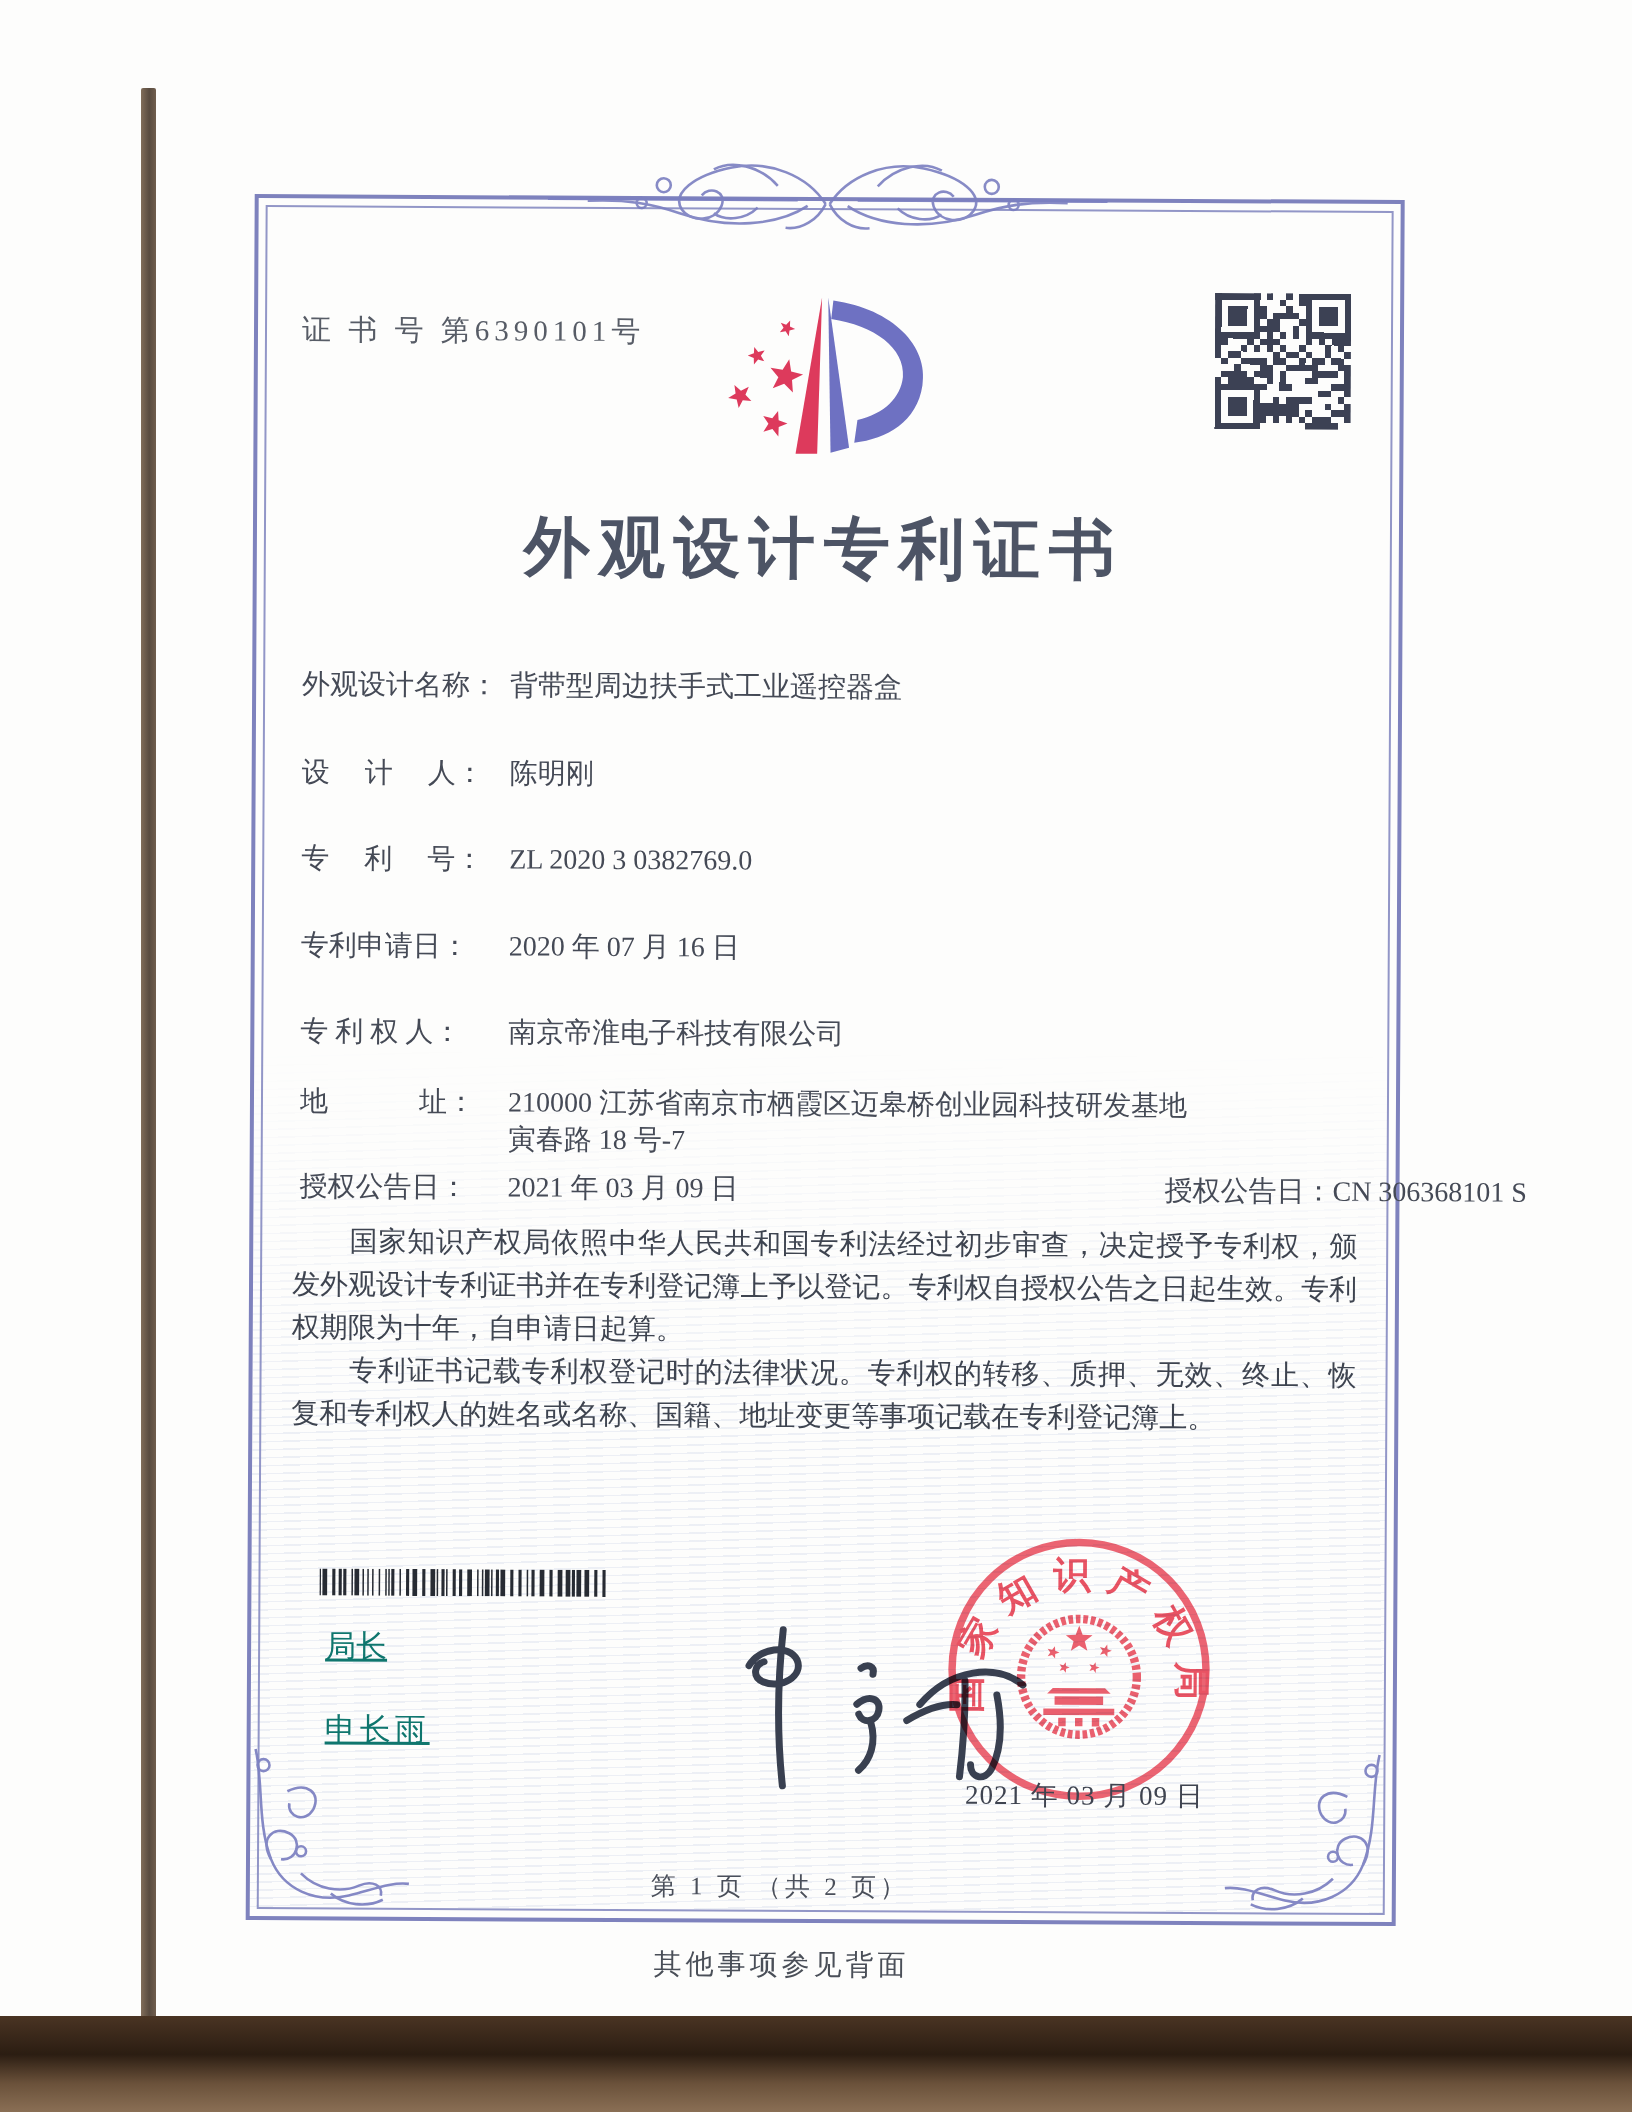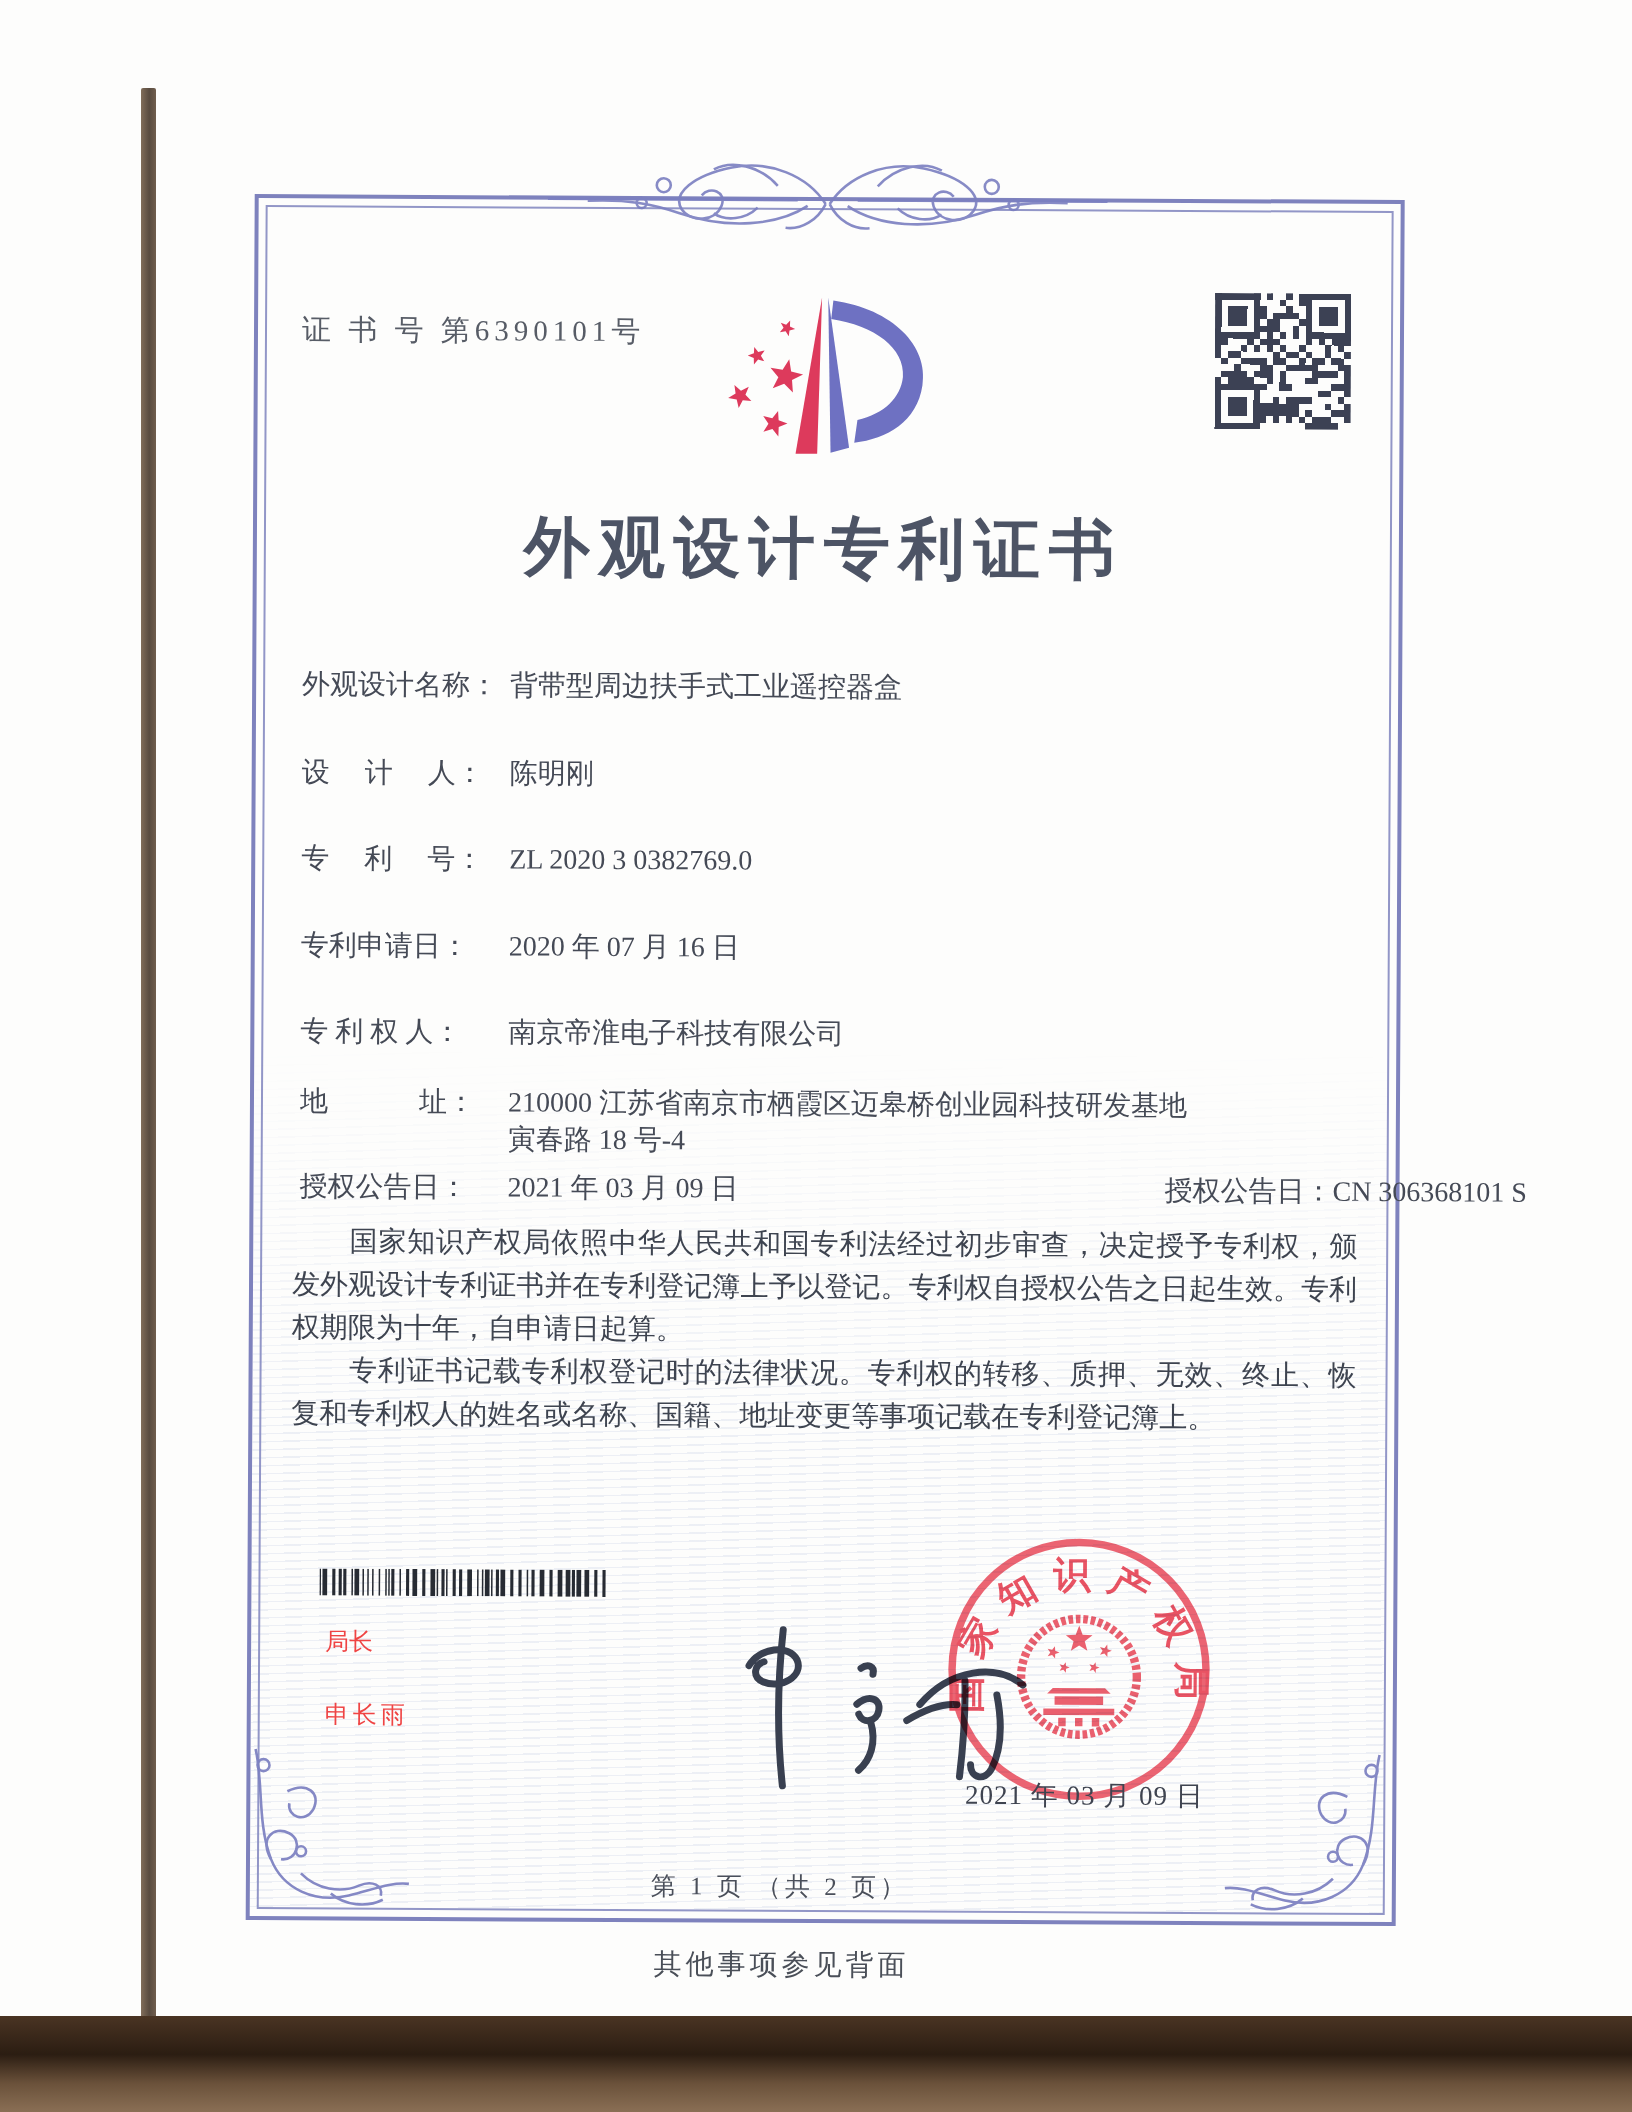--- a/index.html
+++ b/index.html
@@ -53,21 +53,21 @@
   .frow .lab{display:inline-block;min-width:208px;}
   .frow .val{display:inline-block;}
   .addr2{position:absolute;left:508px;top:1122px;font-size:28px;color:#454a56;}
   .pair2{position:absolute;left:865px;top:0;}
   .paras{position:absolute;left:293px;top:1222px;width:1065px;}
   .paras p{
     margin:0;font-size:28px;line-height:43px;text-indent:2.05em;
     text-align:justify;color:#3e4450;
   }
   .barcode{position:absolute;left:322px;top:1571px;width:290px;height:27px;}
-  .commissioner{position:absolute;left:328px;top:1628px;font-size:24px;color:#ef4444;}
+  .commissioner{position:absolute;left:328px;top:1628px;font-size:31px;color:#0f766e;text-decoration:underline;}
   .commissioner .c-name{margin-top:41px;letter-spacing:4px;}
   .signature{position:absolute;left:668px;top:1608px;width:412px;height:205px;}
   .seal{position:absolute;left:942px;top:1528px;width:280px;height:280px;mix-blend-mode:multiply;opacity:.95;}
   .seal-date{
     position:absolute;left:948px;top:1776px;width:280px;text-align:center;
     font-size:27px;color:#3f4450;letter-spacing:1px;
   }
   .page-number{
     position:absolute;left:655px;top:1870px;font-size:25px;
     letter-spacing:4px;color:#4a4f5a;
@@ -320,21 +320,21 @@
   </div>
   <div class="frow" style="top:929px">
     <span class="lab">专利申请日：</span><span class="val">2020 年 07 月 16 日</span>
   </div>
   <div class="frow" style="top:1015px">
     <span class="lab">专 利 权 人：</span><span class="val">南京帝淮电子科技有限公司</span>
   </div>
   <div class="frow" style="top:1085px">
     <span class="lab">地　　　 址：</span><span class="val">210000 江苏省南京市栖霞区迈皋桥创业园科技研发基地</span>
   </div>
-  <div class="addr2">寅春路 18 号-4</div>
+  <div class="addr2">寅春路 18 号-7</div>
   <div class="frow" style="top:1170px">
     <span class="lab">授权公告日：</span><span class="val">2021 年 03 月 09 日</span>
     <span class="pair2">
       <span>授权公告日：</span><span>CN 306368101 S</span>
     </span>
   </div>
 
   <div class="paras">
     <p>国家知识产权局依照中华人民共和国专利法经过初步审查，决定授予专利权，颁发外观设计专利证书并在专利登记簿上予以登记。专利权自授权公告之日起生效。专利权期限为十年，自申请日起算。</p>
     <p>专利证书记载专利权登记时的法律状况。专利权的转移、质押、无效、终止、恢复和专利权人的姓名或名称、国籍、地址变更等事项记载在专利登记簿上。</p>

